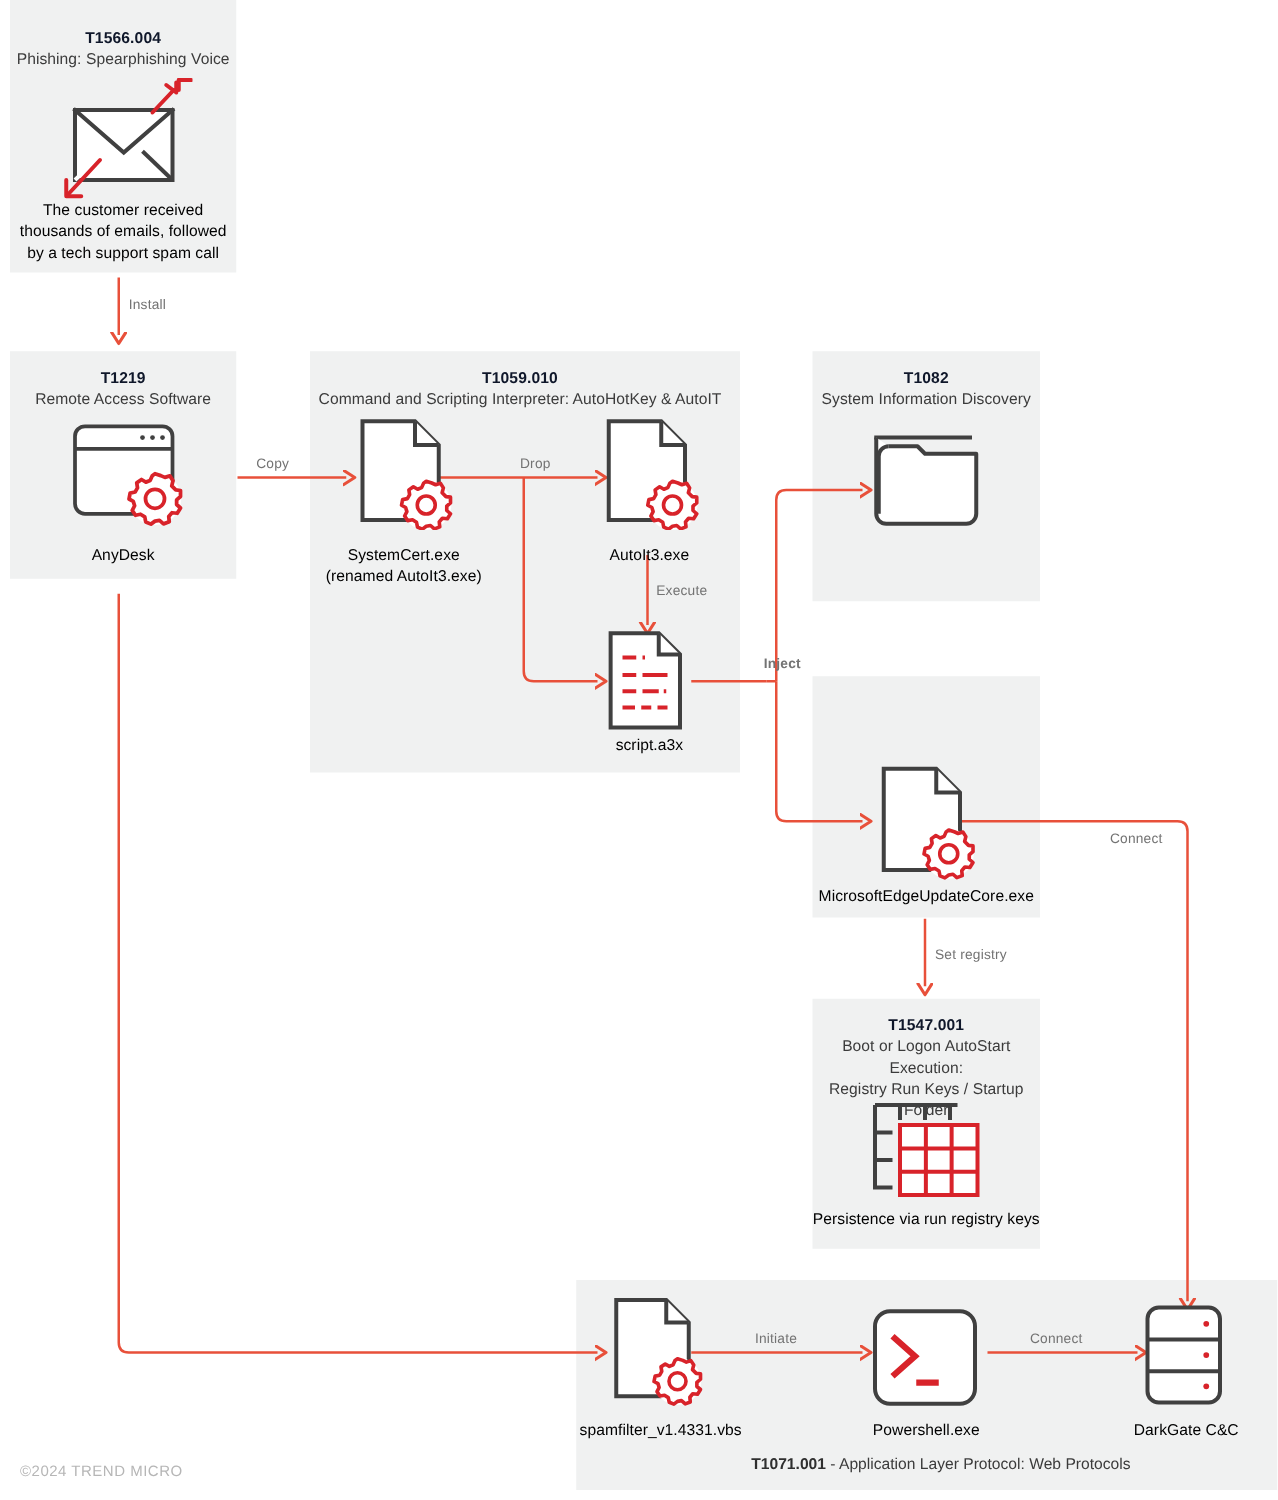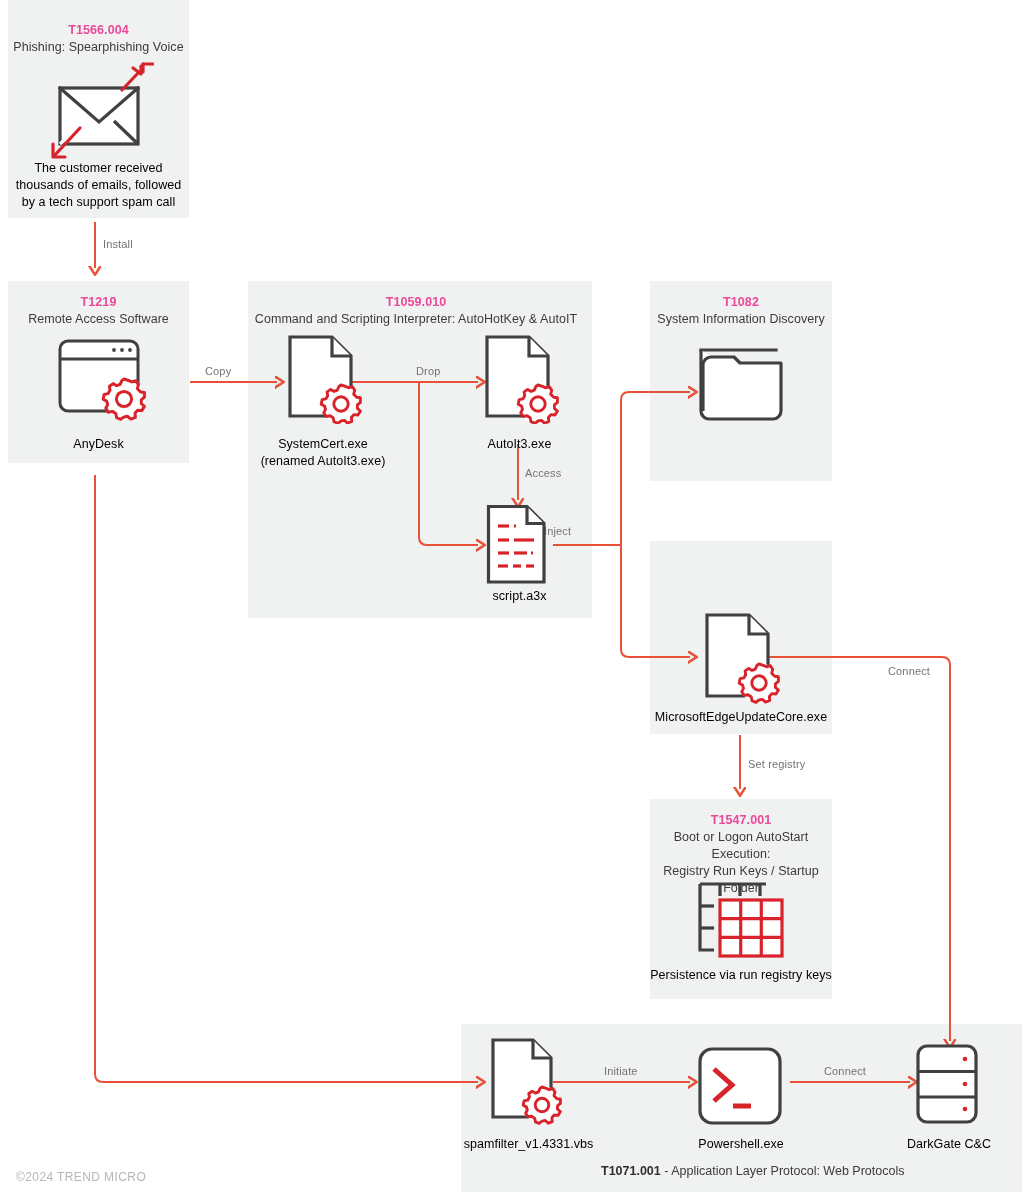--- a/index.html
+++ b/index.html
@@ -5,21 +5,21 @@
   html,body{margin:0;padding:0;background:#ffffff;}
   body{
     width:1022px;height:1200px;position:relative;overflow:hidden;
     font-family:"Liberation Sans","DejaVu Sans",sans-serif;
     color:#3b3b3b;
     -webkit-font-smoothing:antialiased;
   }
   .stage{position:absolute;left:0;top:0;width:1022px;height:1200px;}
   .panel{position:absolute;background:#f0f1f1;}
   .node{position:absolute;text-align:center;}
-  .tid{font-weight:bold;font-size:12.5px;color:#ec4899;line-height:17px;letter-spacing:.1px;}
+  .tid{font-weight:bold;font-size:12.5px;color:#0f172a;line-height:17px;letter-spacing:.1px;}
   .ttl{font-size:12.5px;color:#3b3b3b;line-height:17px;letter-spacing:.05px;}
   .cap{font-size:12.5px;color:#000000;line-height:17px;letter-spacing:.05px;}
   .edge-label{position:absolute;font-size:11px;color:#737373;letter-spacing:.15px;white-space:nowrap;}
   .footer{position:absolute;font-size:12px;color:#b6b6b6;letter-spacing:.4px;}
   .band-label{position:absolute;font-size:12.5px;color:#3b3b3b;white-space:nowrap;}
   .band-label b{color:#2f2f2f;}
   svg{display:block;}
   .svg-layer{position:absolute;left:0;top:0;width:1022px;height:1200px;pointer-events:none;}
   .icon{position:absolute;}
 </style>
@@ -66,22 +66,22 @@
 
       <path d="M553,1082 L690,1082" marker-end="url(#ah)"></path>
 
       <path d="M790,1082 L910,1082" marker-end="url(#ah)"></path>
     </g>
   </svg>
 
   <div class="edge-label" style="left:103px;top:238px;">Install</div>
   <div class="edge-label" style="left:205px;top:365px;">Copy</div>
   <div class="edge-label" style="left:404px;top:365px;margin-left:12px;">Drop</div>
-  <div class="edge-label" style="left:525px;top:467px;">Access</div>
-  <div class="edge-label" style="left:544px;top:525px;">Inject</div>
+  <div class="edge-label" style="left:525px;top:467px;">Execute</div>
+  <div class="edge-label" style="left:611px;top:525px;font-weight:bold;">Inject</div>
   <div class="edge-label" style="left:748px;top:758px;">Set registry</div>
   <div class="edge-label" style="left:888px;top:665px;">Connect</div>
   <div class="edge-label" style="left:604px;top:1065px;">Initiate</div>
   <div class="edge-label" style="left:824px;top:1065px;">Connect</div>
 
   <div class="node" style="left:8px;top:22px;width:181px;">
     <div class="tid">T1566.004</div>
     <div class="ttl">Phishing: Spearphishing Voice</div>
   </div>
   <div class="icon" style="left:44px;top:62px;">

